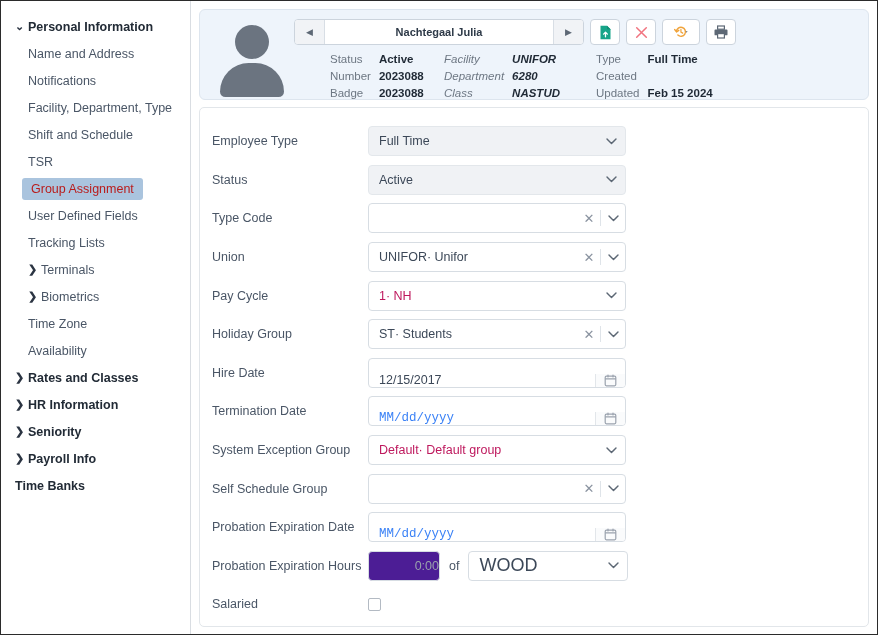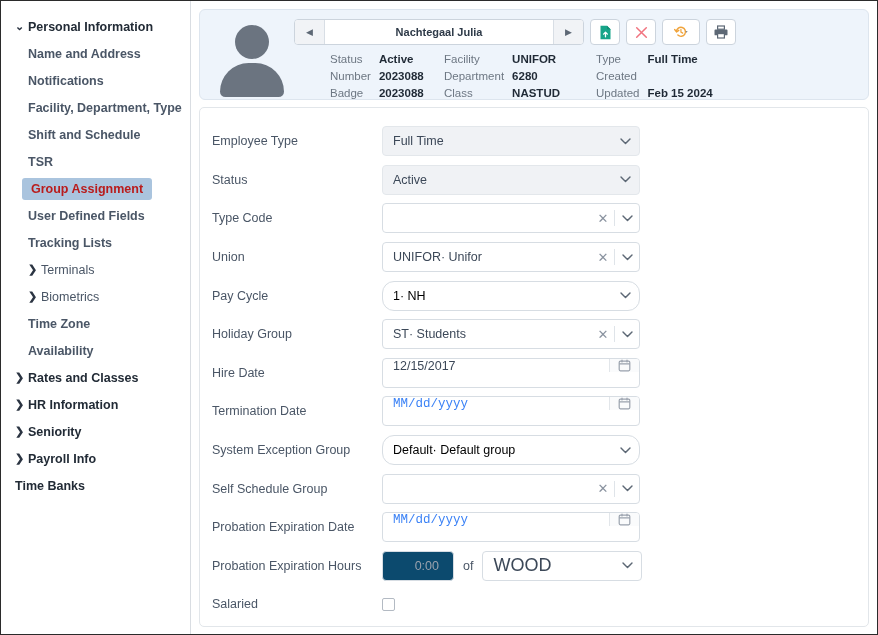--- a/index.html
+++ b/index.html
@@ -43,21 +43,21 @@
   .nav-item .chev {
     width: 13px;
     flex: 0 0 13px;
     font-size: 11px;
     color: #2b3442;
     font-weight: bold;
     line-height: 1;
     display: inline-block;
   }
   .nav-item.group { font-weight: bold; color: #222b36; }
-  .nav-item.child { padding-left: 27px; font-weight: bold; }
+  .nav-item.child { padding-left: 27px; }
   .nav-item.child .lbl { color: #4a5666; }
   .nav-item.sub { padding-left: 27px; }
   .nav-item .lbl { display: inline-block; }
   .nav-item.active .lbl {
     background: #aac4de;
     border-radius: 3px;
     padding: 4px 9px;
     margin-left: -6px;
     color: #b91c1c;
   }
@@ -155,40 +155,39 @@
   #info-grid {
     display: flex;
     margin-top: 5px;
     font-size: 11.5px;
   }
   .info-col { display: flex; }
   .info-col .keys { color: #6d7783; }
   .info-col .vals { color: #1f2935; font-weight: bold; margin-left: 8px; }
   .info-col .keys div, .info-col .vals div { height: 17px; line-height: 17px; white-space: nowrap; }
   #col1 { width: 150px; padding-left: 36px; }
-  #col2 { width: 152px; }
+  #col2 { width: 152px; font-style: italic; }
   #col3 { width: 150px; }
 
   
   #form-card {
     margin-top: 7px;
     border: 1px solid #e2e6ea;
     border-top: 1px solid #e2e6ea;
     border-radius: 5px;
     background: #ffffff;
     height: 520px;
     padding: 14px 0 0 0;
     overflow: hidden;
   }
   .frow {
     display: flex;
     align-items: center;
     height: 38.6px;
     padding-left: 12px;
-    gap: 14px;
   }
   .flabel {
     width: 156px;
     flex: 0 0 156px;
     font-size: 12.5px;
     color: #4a5666;
     white-space: nowrap;
   }
   .fctl { width: 258px; flex: 0 0 258px; }
 
@@ -205,26 +204,26 @@
     color: #3c4858;
     cursor: pointer;
   }
   .sel-filled .val { flex: 1 1 auto; }
 
   
   .sel-white {
     height: 30px;
     background: #ffffff;
     border: 1px solid #d7dde3;
-    border-radius: 12px;
+    border-radius: 4px;
     display: flex;
     align-items: center;
     padding: 0 8px 0 10px;
     font-size: 12.5px;
-    color: #000000;
+    color: #be185d;
     cursor: pointer;
   }
   .sel-white .val { flex: 1 1 auto; }
 
   
   .combo {
     height: 30px;
     background: #ffffff;
     border: 1px solid #d7dde3;
     border-radius: 4px;
@@ -255,21 +254,21 @@
     cursor: pointer;
   }
 
   
   .datefield {
     height: 30px;
     background: #ffffff;
     border: 1px solid #d7dde3;
     border-radius: 4px;
     display: flex;
-    align-items: flex-start;
+    align-items: flex-end;
     overflow: hidden;
   }
   .datefield .dval {
     flex: 1 1 auto;
     display: flex;
     align-items: center;
     padding-left: 10px;
     font-size: 12.5px;
     color: #3c4858;
   }
@@ -283,25 +282,25 @@
     justify-content: center;
     cursor: pointer;
   }
 
   
   .hours-wrap { display: flex; align-items: center; }
   .hours-input {
     width: 72px; height: 30px;
     border: 1px solid #d7dde3;
     border-radius: 4px;
-    background: #0c4a6e;
+    background: #4c1d95;
     display: flex;
     align-items: center;
     justify-content: flex-end;
-    padding-right: 14px;
+    padding-right: 0;
     font-size: 12.5px;
     color: #9aa2ad;
   }
   .hours-of {
     margin: 0 9px;
     font-size: 12.5px;
     color: #4a5666;
   }
   .hours-sel {
     width: 160px; height: 30px;

